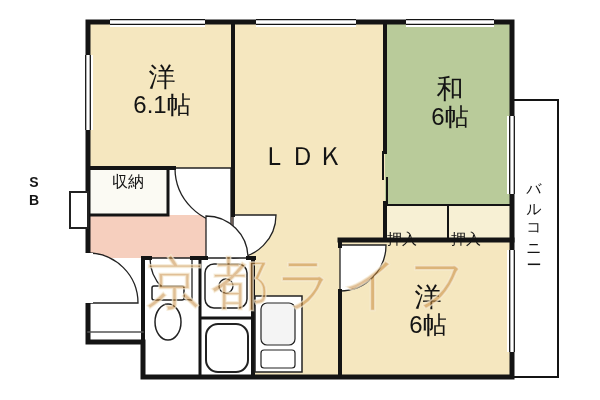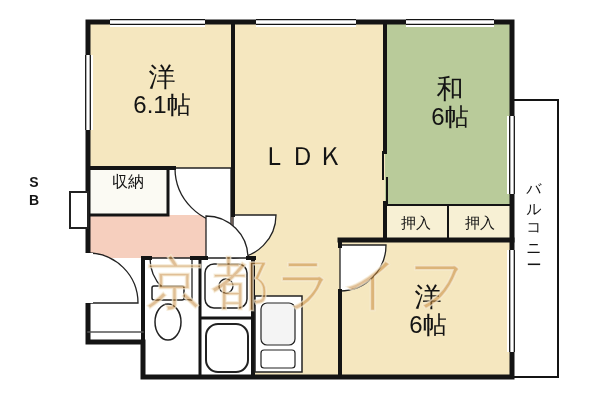--- a/index.html
+++ b/index.html
@@ -7,21 +7,21 @@
     position:relative;width:600px;height:400px;background:#ffffff;overflow:hidden;
     font-family:"Liberation Sans","DejaVu Sans",sans-serif;color:#141414;
   }
   .stage svg{position:absolute;left:0;top:0;z-index:1;}
   .label{position:absolute;z-index:2;color:#141414;}
   .room-label{text-align:center;line-height:1.12;}
   .room-label .rname{font-size:27px;font-weight:500;}
   .room-label .rsize{font-size:24px;font-weight:500;}
   .ldk .rname{font-size:26px;letter-spacing:2px;margin-top:16px;}
   .small-label{font-size:16px;font-weight:500;text-align:center;}
-  .closet-label{font-size:15px;font-weight:500;text-align:center;}
+  .closet-label{font-size:15px;font-weight:500;text-align:left;margin-top:16px;}
   .vertical{writing-mode:vertical-rl;text-orientation:upright;}
   .balcony-label{font-size:15px;letter-spacing:4px;}
   .sb-label{font-size:14px;font-weight:600;letter-spacing:2px;}
   .watermark{
     position:absolute;left:146px;top:246px;z-index:3;pointer-events:none;
     font-size:57px;font-weight:400;letter-spacing:8px;white-space:nowrap;
     color:rgba(199,138,63,0.55);-webkit-text-stroke:1.5px rgba(248,238,218,0.65);
   }
 </style>
 </head>

